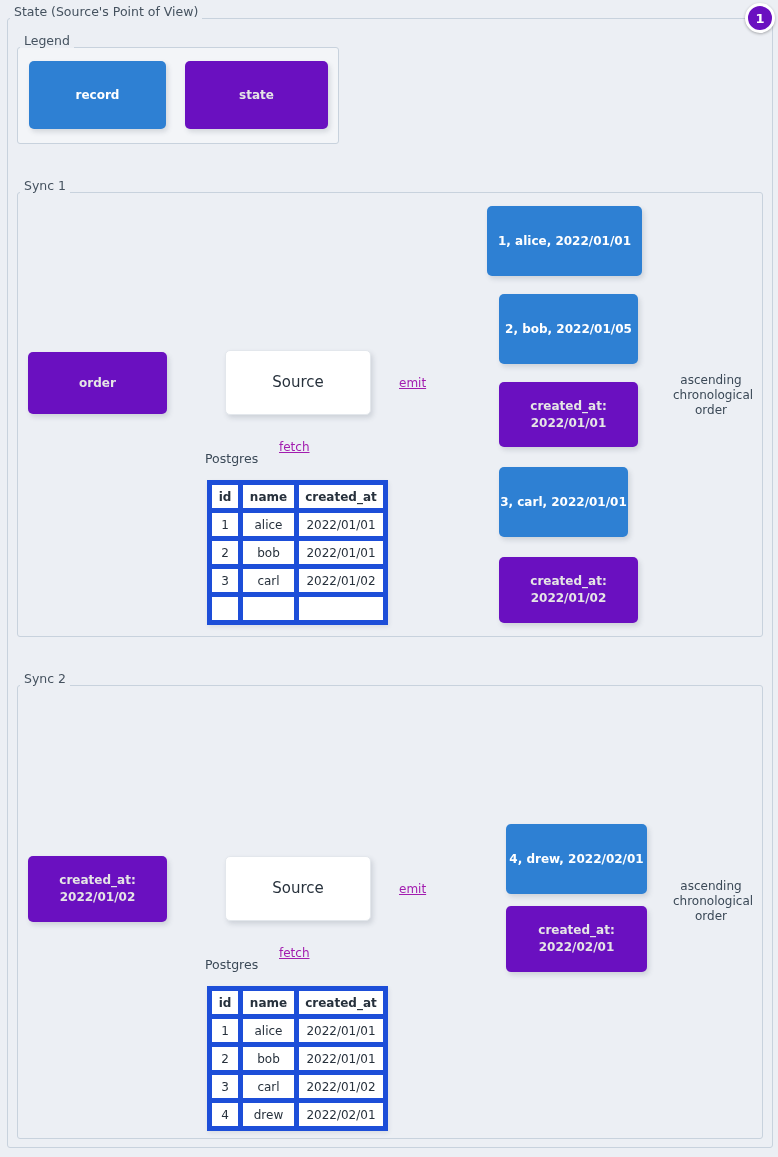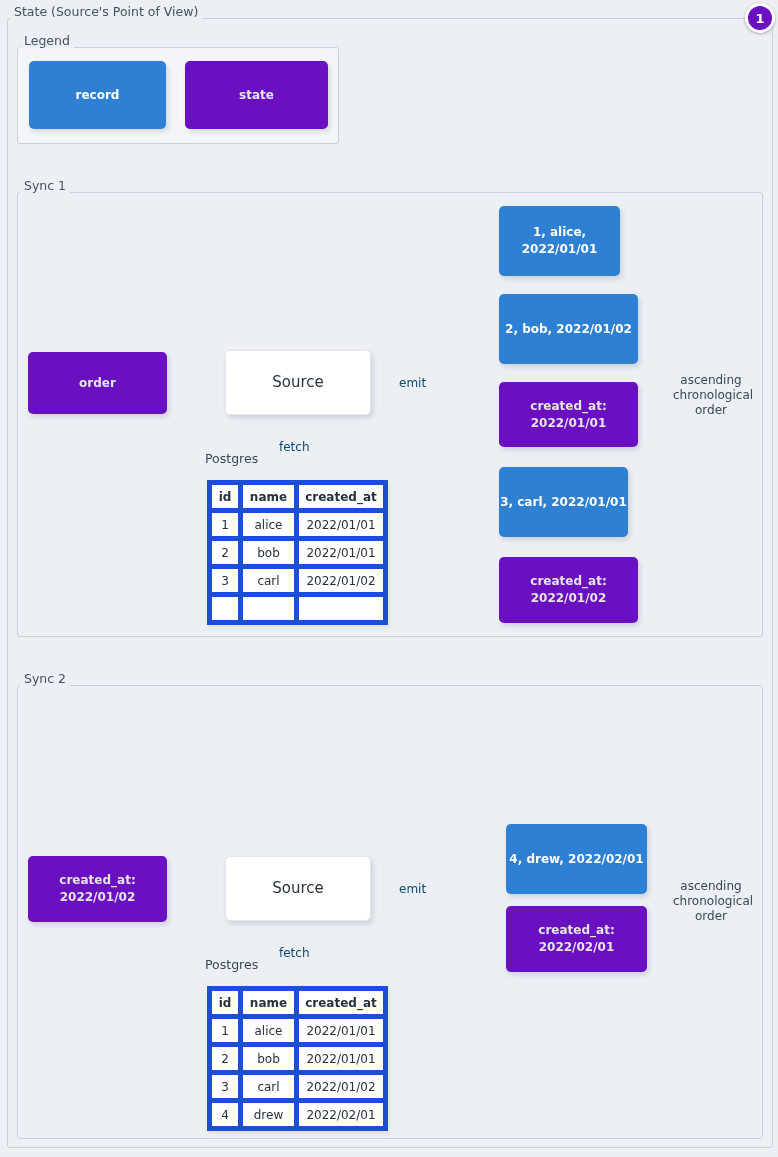--- a/index.html
+++ b/index.html
@@ -46,22 +46,22 @@
   }
   .node.record{background:#2e80d3;color:#ffffff;}
   .node.state{background:#6a10c0;color:#e5e5e5;}
   .node.plain{
     background:#ffffff;color:#27313c;font-weight:normal;font-size:15px;
     border:1px solid #e3e7ec;
   }
 
   
   .edge-label{
-    position:absolute;font-size:12px;color:#0c4a6e;background:#eceff4;
-    padding:0 3px;line-height:14px;white-space:nowrap;
+    position:absolute;font-size:12px;color:#a21caf;background:#eceff4;
+    padding:0 3px;line-height:14px;white-space:nowrap;text-decoration:underline;
   }
   .side-note{
     position:absolute;font-size:12px;color:#3b4957;line-height:15px;
     text-align:center;white-space:pre-line;background:#eceff4;padding:2px 3px;
   }
 
   
   .pg-label{position:absolute;font-size:12.5px;color:#3b4957;}
   table.pg{
     position:absolute;border-collapse:collapse;background:#ffffff;
@@ -177,22 +177,22 @@
         <td class="c-date">2022/01/02</td>
       </tr>
       <tr>
         <td class="c-id"></td>
         <td class="c-name"></td>
         <td class="c-date"></td>
       </tr>
     </tbody>
   </table>
 
-  <div class="node record" style="left:499px;top:206px;width:121px;height:70px;">1, alice, 2022/01/01</div>
-  <div class="node record" style="left:499px;top:294px;width:139px;height:70px;">2, bob, 2022/01/02</div>
+  <div class="node record" style="left:487px;top:206px;width:155px;height:70px;">1, alice, 2022/01/01</div>
+  <div class="node record" style="left:499px;top:294px;width:139px;height:70px;">2, bob, 2022/01/05</div>
   <div class="node state" style="left:499px;top:382px;width:139px;height:65px;">created_at:
 2022/01/01</div>
   <div class="node record" style="left:499px;top:467px;width:129px;height:70px;">3, carl, 2022/01/01</div>
   <div class="node state" style="left:499px;top:557px;width:139px;height:66px;">created_at:
 2022/01/02</div>
 
   <div class="side-note" style="left:670px;top:371px;width:76px;">ascending
 chronological
 order</div>
 

